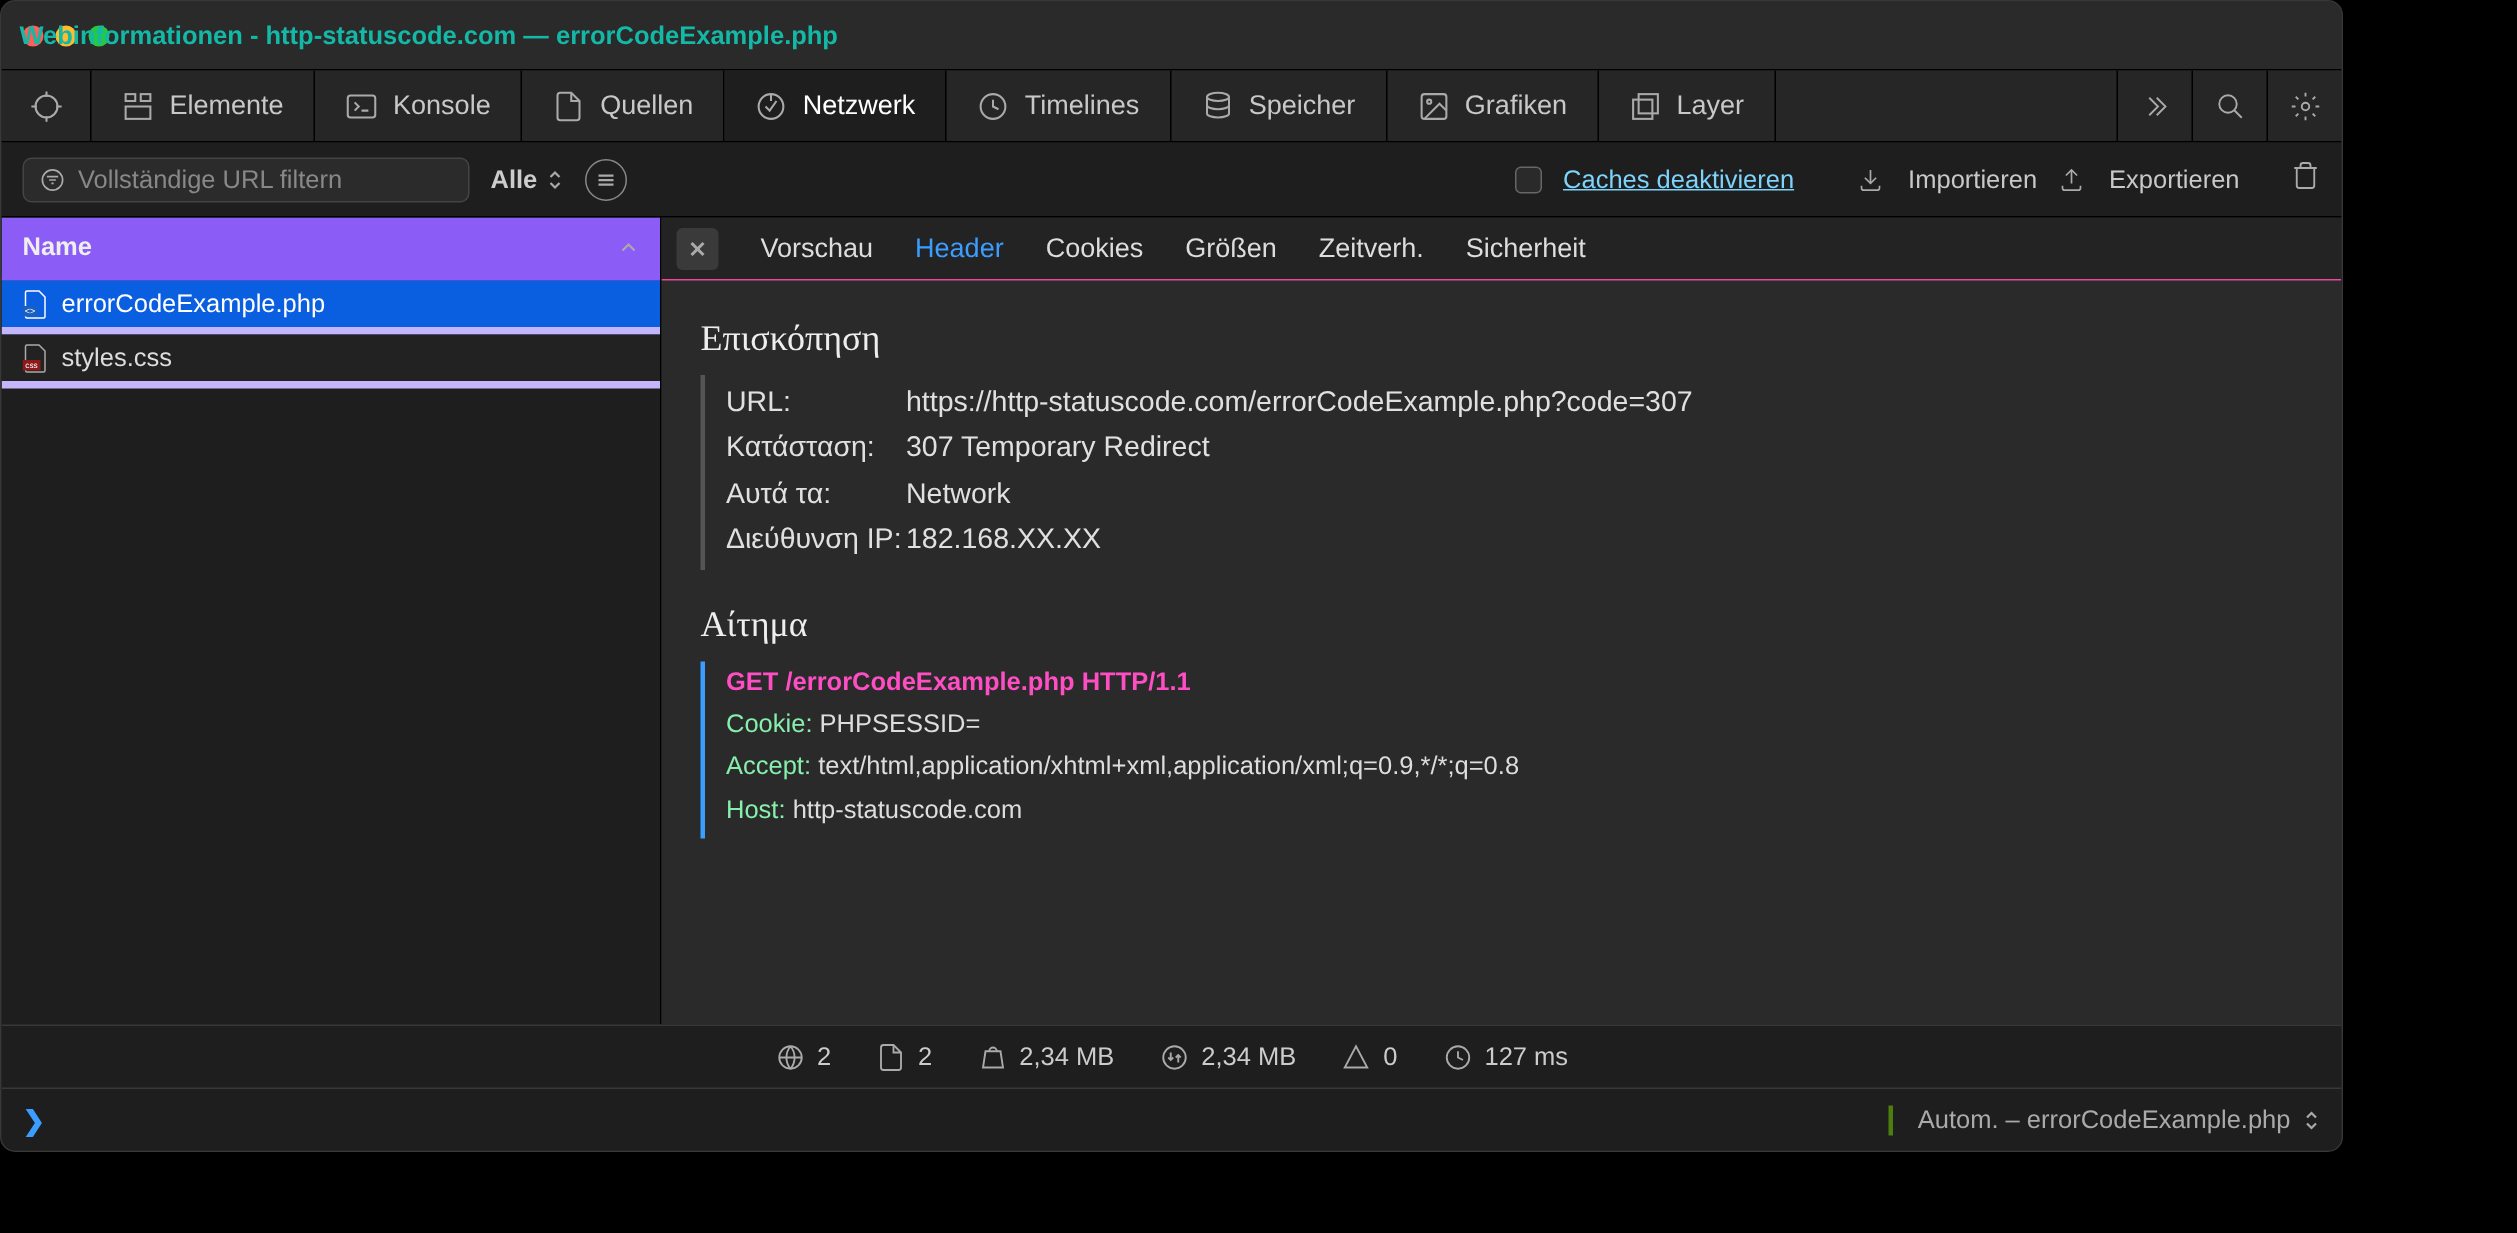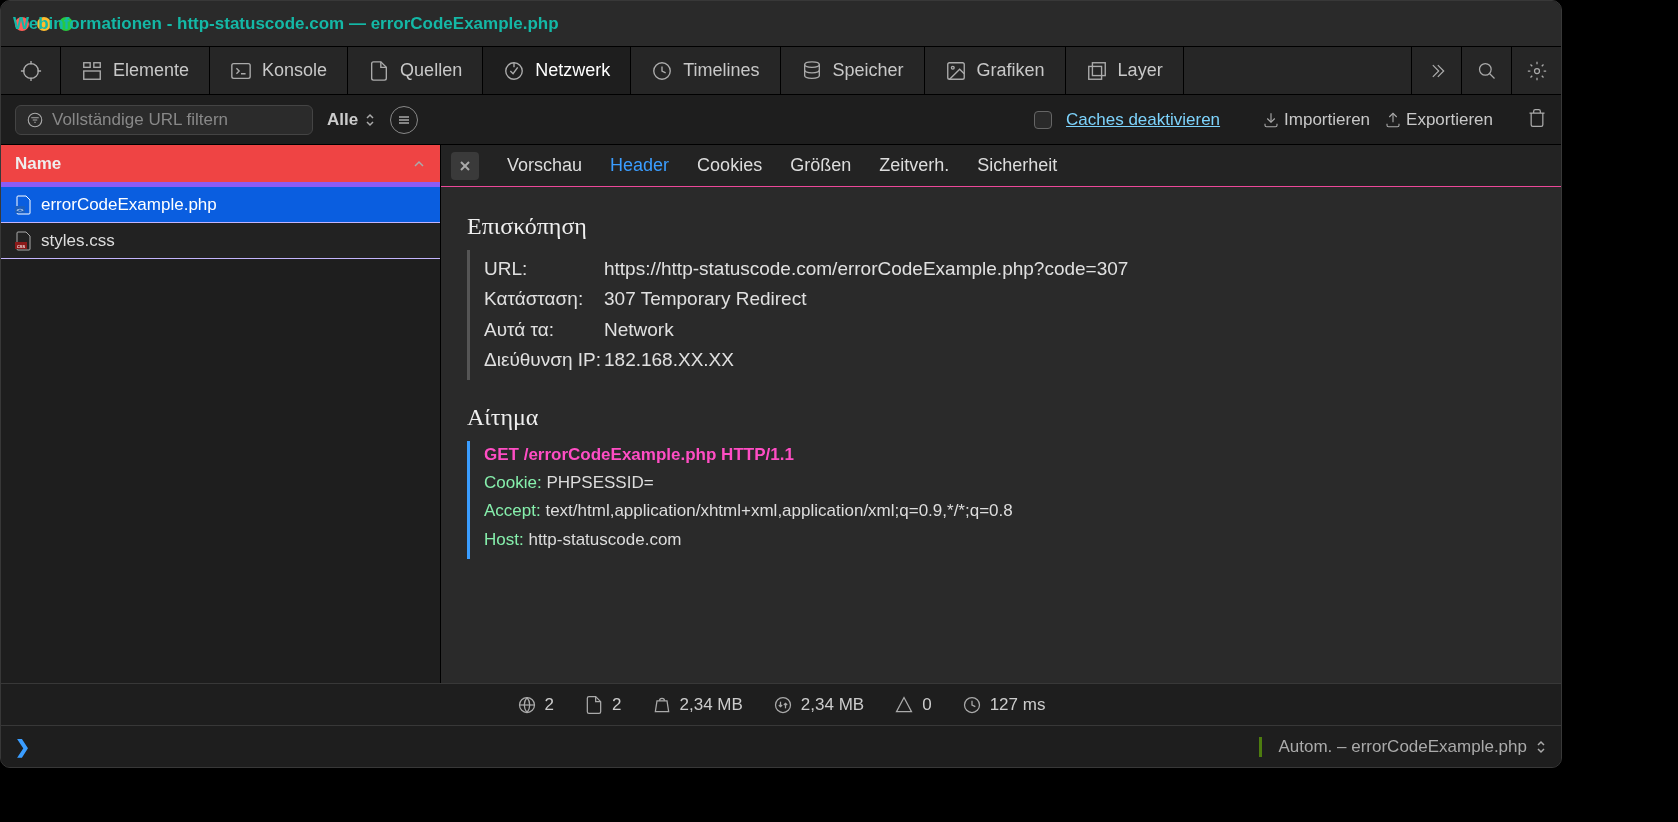--- a/index.html
+++ b/index.html
@@ -147,21 +147,21 @@
   background: #2a2a2a;
 }
 .fb-label {
   color: #7dd3fc;
   font-size: 17px;
   text-decoration: underline;
 }
 .fb-btn {
   display: flex;
   align-items: center;
-  gap: 4px;
+  gap: 16px;
   color: #c8c8c8;
   font-size: 17px;
 }
 
 .content {
   flex: 1;
   display: flex;
   overflow: hidden;
 }
 .sidebar {
@@ -169,38 +169,38 @@
   background: #1e1e1e;
   border-right: 1px solid #000;
   display: flex;
   flex-direction: column;
 }
 .sidebar-head {
   height: 42px;
   display: flex;
   align-items: center;
   padding: 0 14px;
-  background: #ef4444;
-  border-bottom: 5px solid #8b5cf6;
+  background: #8b5cf6;
+  border-bottom: 2px solid #8b5cf6;
 }
 .sidebar-head-label {
   color: #eee;
   font-size: 17px;
   font-weight: 600;
   flex: 1;
 }
 .file-row {
   height: 36px;
   display: flex;
   align-items: center;
   gap: 8px;
   padding: 0 14px;
   color: #ddd;
   font-size: 17px;
-  border-bottom: 1px solid #c4b5fd;
+  border-bottom: 5px solid #c4b5fd;
   cursor: pointer;
 }
 .file-row.selected {
   background: #0a5ee0;
   color: #fff;
 }
 .file-icon {
   width: 18px;
   height: 20px;
   position: relative;

